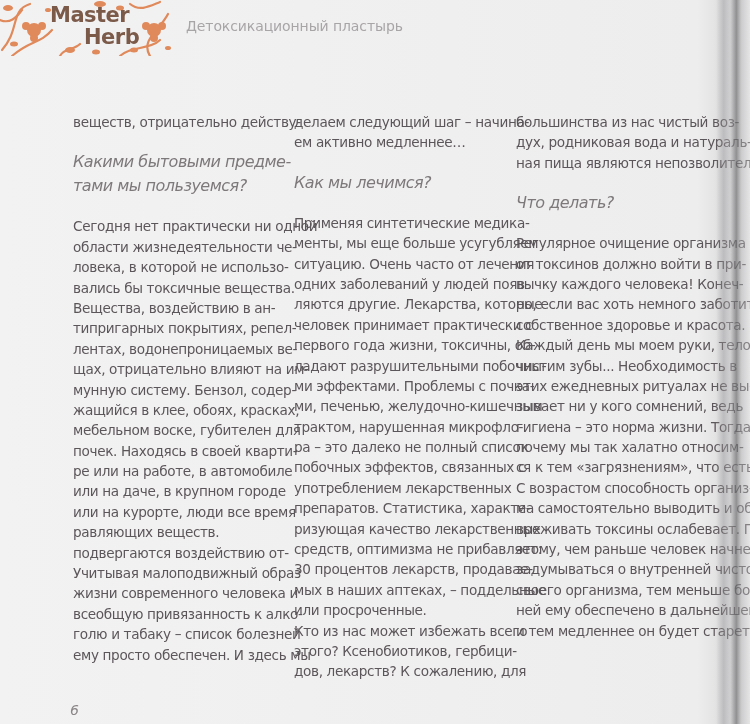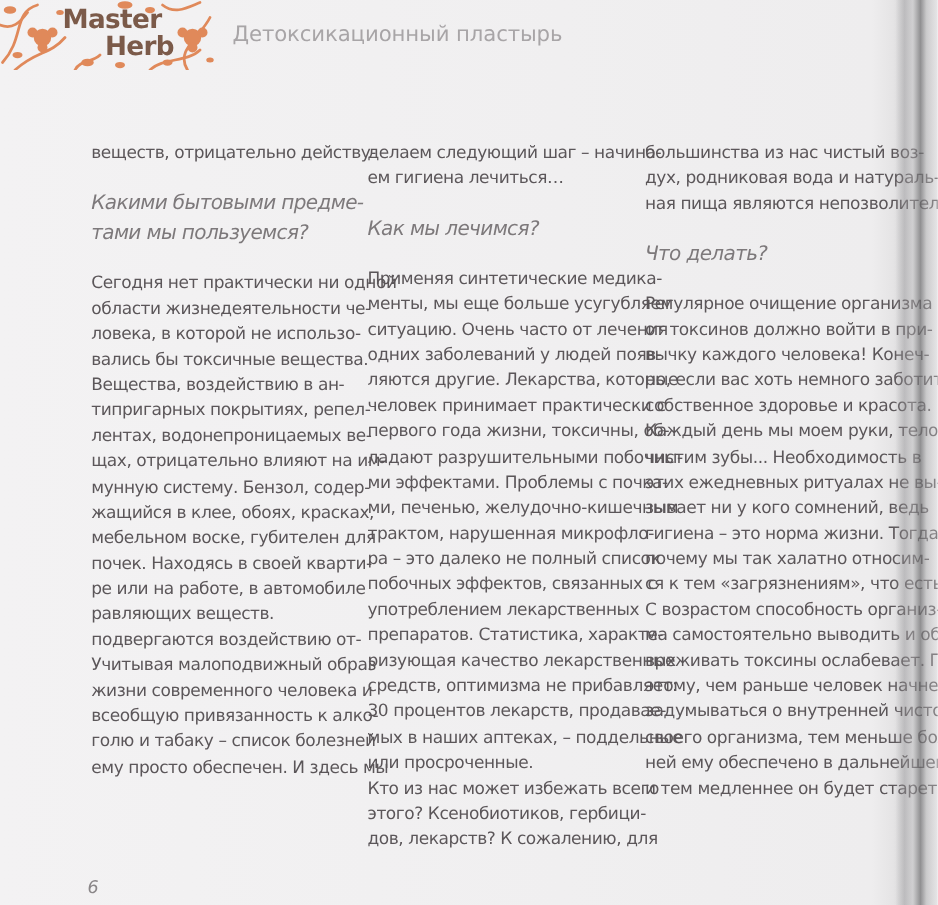--- a/index.html
+++ b/index.html
@@ -26,21 +26,21 @@
     .logo svg { position: absolute; left: 0; top: 0; }
     .logo-text {
       position: absolute; left: 50px; top: 4px;
       font-family: "DejaVu Sans", sans-serif; font-weight: bold;
       color: #7b5a49; line-height: 22px; font-size: 21px; letter-spacing: -0.5px;
     }
     .logo-text .l1 { display: block; }
     .logo-text .l2 { display: block; padding-left: 34px; }
     .running-head {
       position: absolute; left: 186px; top: 18px;
-      font-size: 17px; color: #a8a5a7;
+      font-size: 14px; color: #a8a5a7;
       font-family: "DejaVu Sans", sans-serif;
       letter-spacing: -0.1px;
       text-align: right;
     }
     .col {
       position: absolute; top: 112px;
       font-size: 13.6px; line-height: 20.4px;
       letter-spacing: -0.35px;
       color: #5b5659;
       font-family: "DejaVu Sans", sans-serif;
@@ -125,33 +125,35 @@
         <span class="ln">вались бы токсичные вещества.</span>
         <span class="ln">Вещества, воздействию в ан-</span>
         <span class="ln">типригарных покрытиях, репел-</span>
         <span class="ln">лентах, водонепроницаемых ве-</span>
         <span class="ln">щах, отрицательно влияют на им-</span>
         <span class="ln">мунную систему. Бензол, содер-</span>
         <span class="ln">жащийся в клее, обоях, красках,</span>
         <span class="ln">мебельном воске, губителен для</span>
         <span class="ln">почек. Находясь в своей кварти-</span>
         <span class="ln">ре или на работе, в автомобиле</span>
+        <span class="ln">или на даче, в крупном городе</span>
+        <span class="ln">или на курорте, люди все время</span>
         <span class="ln">равляющих веществ.</span>
         <span class="ln">подвергаются воздействию от-</span>
         <span class="ln">Учитывая малоподвижный образ</span>
         <span class="ln">жизни современного человека и</span>
         <span class="ln">всеобщую привязанность к алко-</span>
         <span class="ln">голю и табаку – список болезней</span>
         <span class="ln">ему просто обеспечен. И здесь мы</span>
       </div>
     </div>
   <div class="col col2">
       <div class="para">
         <span class="ln">делаем следующий шаг – начина-</span>
-        <span class="ln">ем гигиена лечиться…</span>
+        <span class="ln">ем активно медленнее…</span>
       </div>
       <div class="gap-before-h"></div>
       <div class="heading">
         <span class="ln">Как мы лечимся?</span>
       </div>
       <div class="gap-after-h"></div>
       <div class="para">
         <span class="ln">Применяя синтетические медика-</span>
         <span class="ln">менты, мы еще больше усугубляем</span>
         <span class="ln">ситуацию.  Очень часто от лечения</span>

